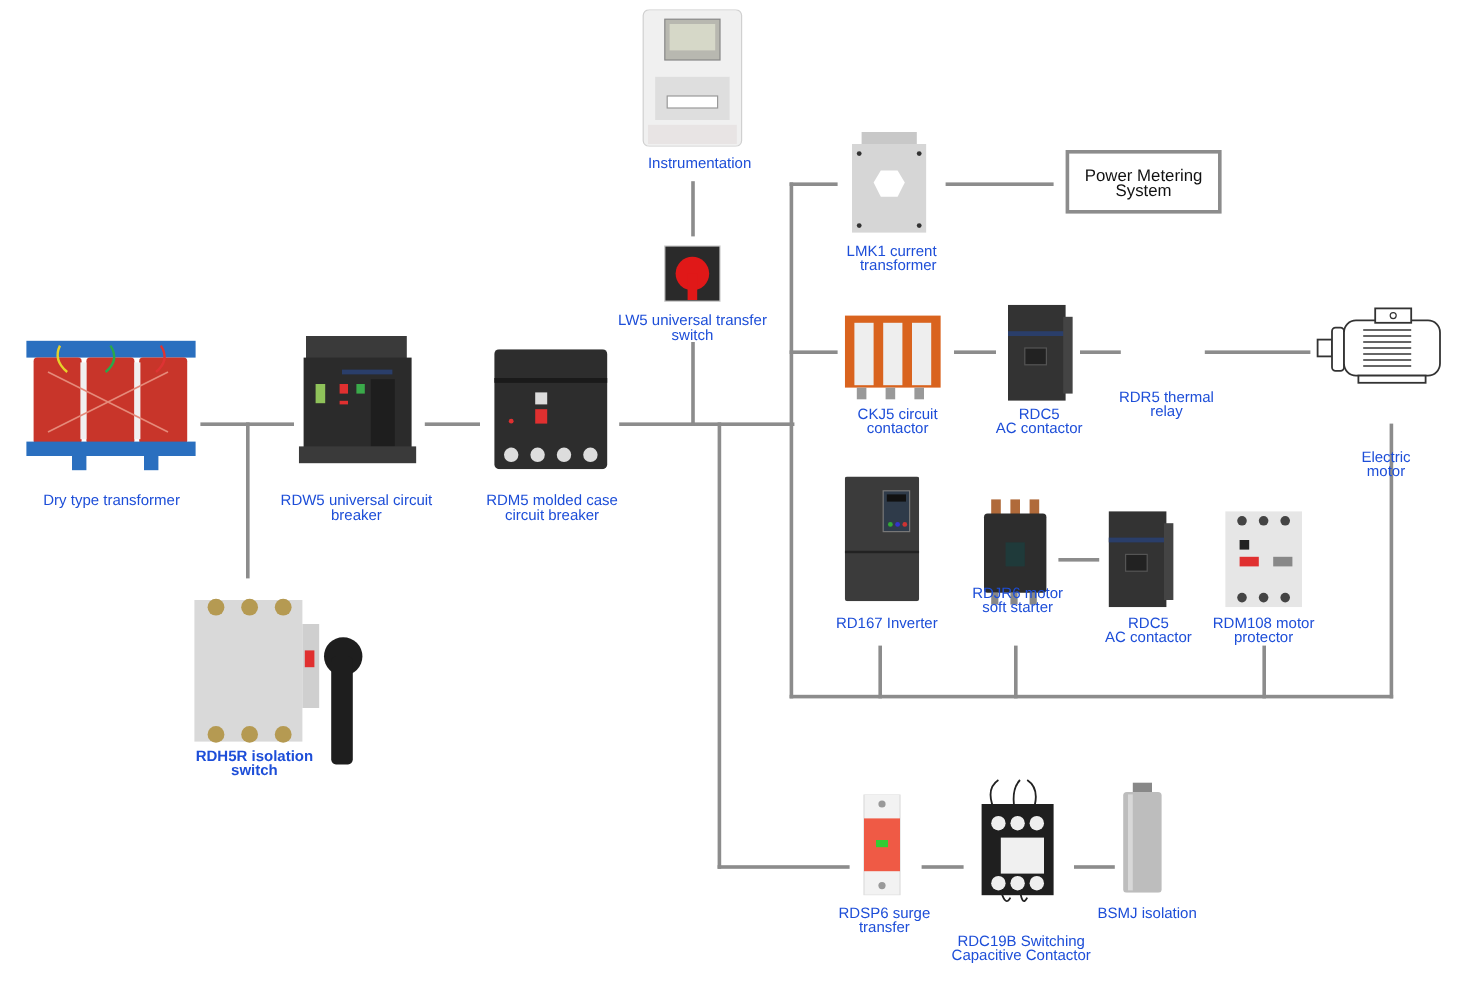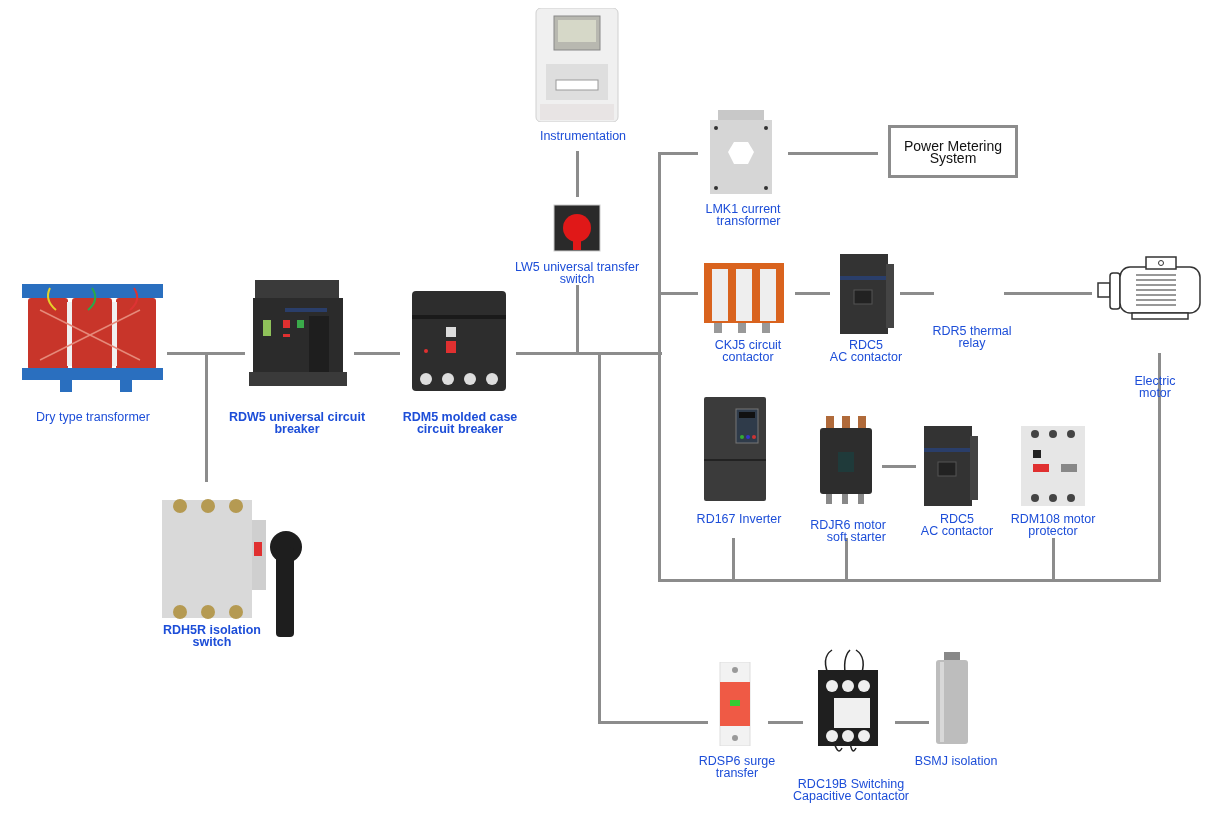--- a/index.html
+++ b/index.html
@@ -68,37 +68,37 @@
     <rect x="4" y="18" width="90" height="76" fill="#2b2b2b"></rect>
     <rect x="36" y="28" width="42" height="4" fill="#2a3e6a"></rect>
     <rect x="14" y="40" width="8" height="16" fill="#8fc25a"></rect>
     <rect x="34" y="40" width="7" height="8" fill="#e03030"></rect>
     <rect x="48" y="40" width="7" height="8" fill="#3aaa4a"></rect>
     <rect x="34" y="54" width="7" height="3" fill="#e03030"></rect>
     <rect x="60" y="36" width="20" height="56" fill="#1e1e1e"></rect>
     <rect x="0" y="92" width="98" height="14" fill="#3a3a3a"></rect>
   </svg>
 </div>
-<div class="label" style="left:297px;top:411px;font-weight:bold;">RDW5 universal circuit
+<div class="label" style="left:297px;top:411px;">RDW5 universal circuit
 breaker</div>
 
 <div class="node" style="left:406px;top:291px;width:104px;height:100px;">
   <svg viewBox="0 0 104 100">
     <rect x="6" y="0" width="94" height="100" rx="4" fill="#2d2d2d"></rect>
     <rect x="6" y="24" width="94" height="4" fill="#1a1a1a"></rect>
     <rect x="40" y="36" width="10" height="10" fill="#dcdcdc"></rect>
     <rect x="40" y="50" width="10" height="12" fill="#e03030"></rect>
     <circle cx="20" cy="60" r="2" fill="#e03030"></circle>
     <circle cx="20" cy="88" r="6" fill="#ddd"></circle>
       <circle cx="42" cy="88" r="6" fill="#ddd"></circle>
     <circle cx="64" cy="88" r="6" fill="#ddd"></circle>
       <circle cx="86" cy="88" r="6" fill="#ddd"></circle>
   </svg>
 </div>
-<div class="label" style="left:460px;top:411px;font-weight:bold;">RDM5 molded case
+<div class="label" style="left:460px;top:411px;">RDM5 molded case
 circuit breaker</div>
 
 <div class="node" style="left:158px;top:492px;width:150px;height:150px;">
   <svg viewBox="0 0 150 150">
     <rect x="4" y="8" width="90" height="118" fill="#d9d9d9"></rect>
     <circle cx="22" cy="14" r="7" fill="#b59a52"></circle>
       <circle cx="50" cy="14" r="7" fill="#b59a52"></circle>
       <circle cx="78" cy="14" r="7" fill="#b59a52"></circle>
     <circle cx="22" cy="120" r="7" fill="#b59a52"></circle>
       <circle cx="50" cy="120" r="7" fill="#b59a52"></circle>
@@ -220,21 +220,21 @@
     <rect x="8" y="0" width="8" height="16" fill="#b06a3a"></rect>
       <rect x="24" y="0" width="8" height="16" fill="#b06a3a"></rect>
       <rect x="40" y="0" width="8" height="16" fill="#b06a3a"></rect>
     <rect x="2" y="12" width="52" height="66" rx="3" fill="#2d2d2d"></rect>
     <rect x="20" y="36" width="16" height="20" fill="#1f3a3a"></rect>
     <rect x="8" y="78" width="6" height="10" fill="#888"></rect>
       <rect x="24" y="78" width="6" height="10" fill="#888"></rect>
       <rect x="40" y="78" width="6" height="10" fill="#888"></rect>
   </svg>
 </div>
-<div class="label" style="left:848px;top:519px;text-align:right;">RDJR6 motor
+<div class="label" style="left:848px;top:488px;">RDJR6 motor
 soft starter</div>
 
 <div class="node" style="left:922px;top:426px;width:56px;height:80px;">
   <svg viewBox="0 0 56 80">
     <rect x="2" y="0" width="48" height="80" fill="#333"></rect>
     <rect x="2" y="22" width="48" height="4" fill="#2a3e6a"></rect>
     <rect x="16" y="36" width="18" height="14" fill="#222" stroke="#555"></rect>
     <rect x="48" y="10" width="8" height="64" fill="#444"></rect>
   </svg>
 </div>

